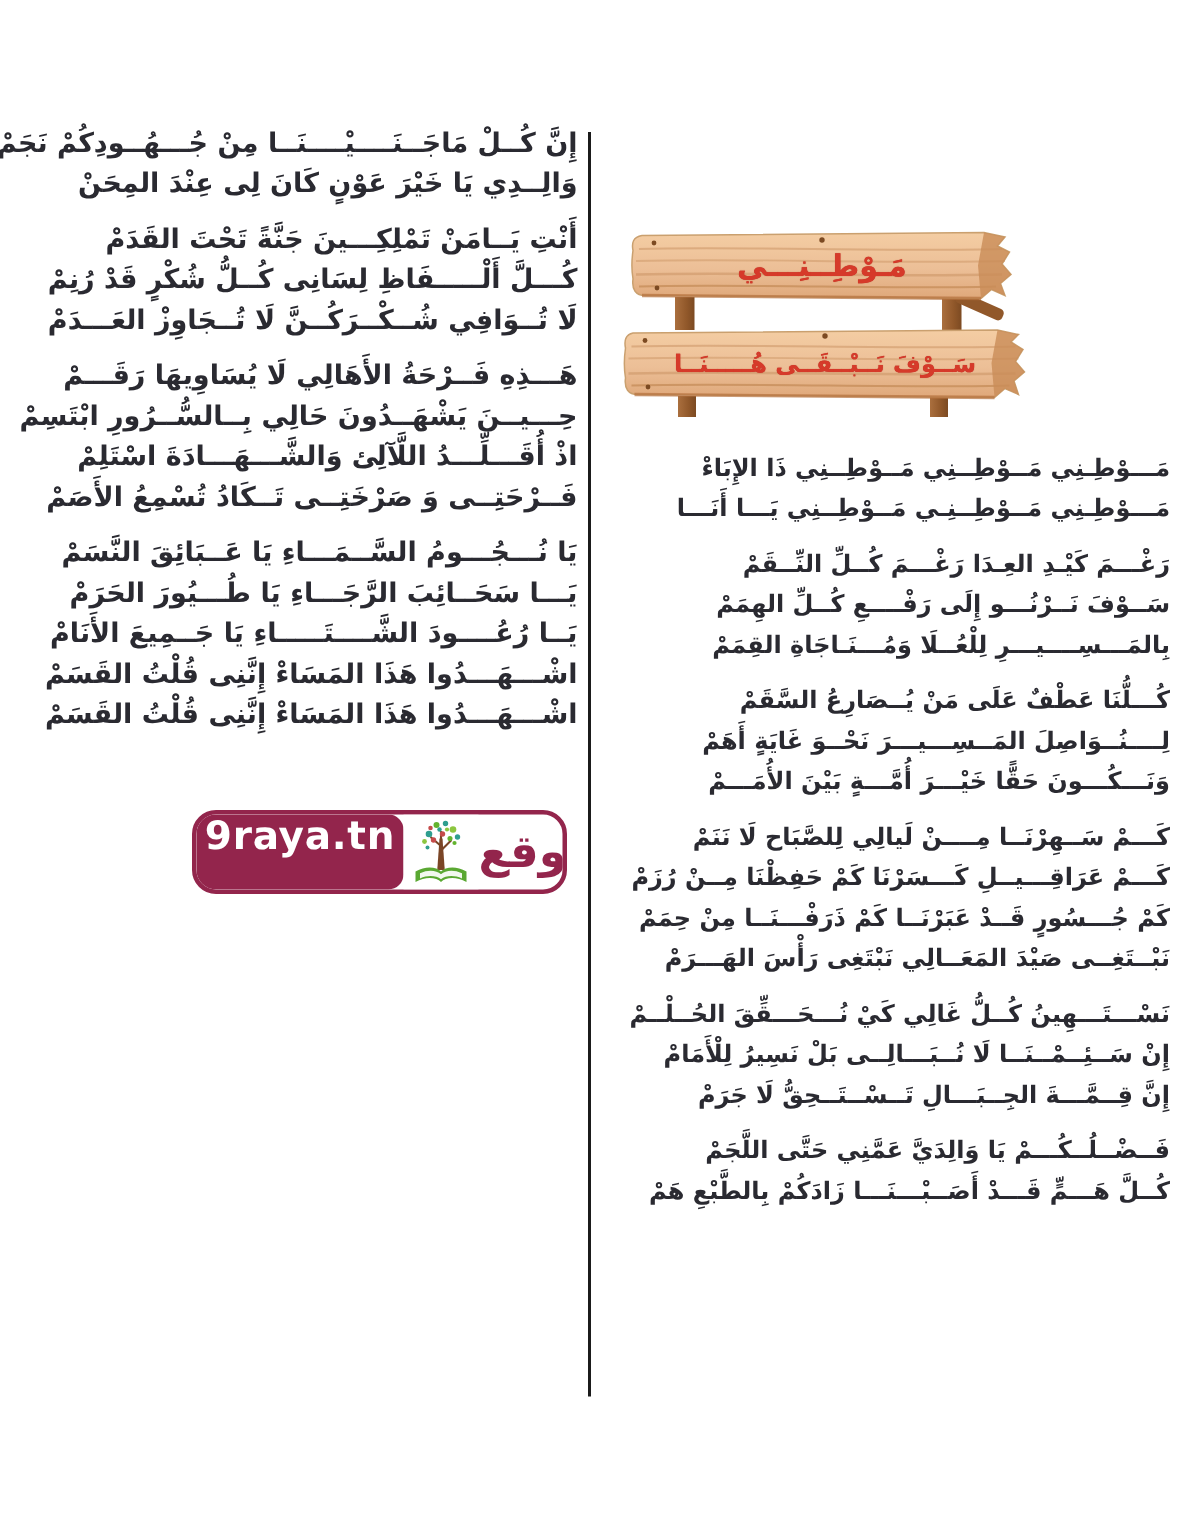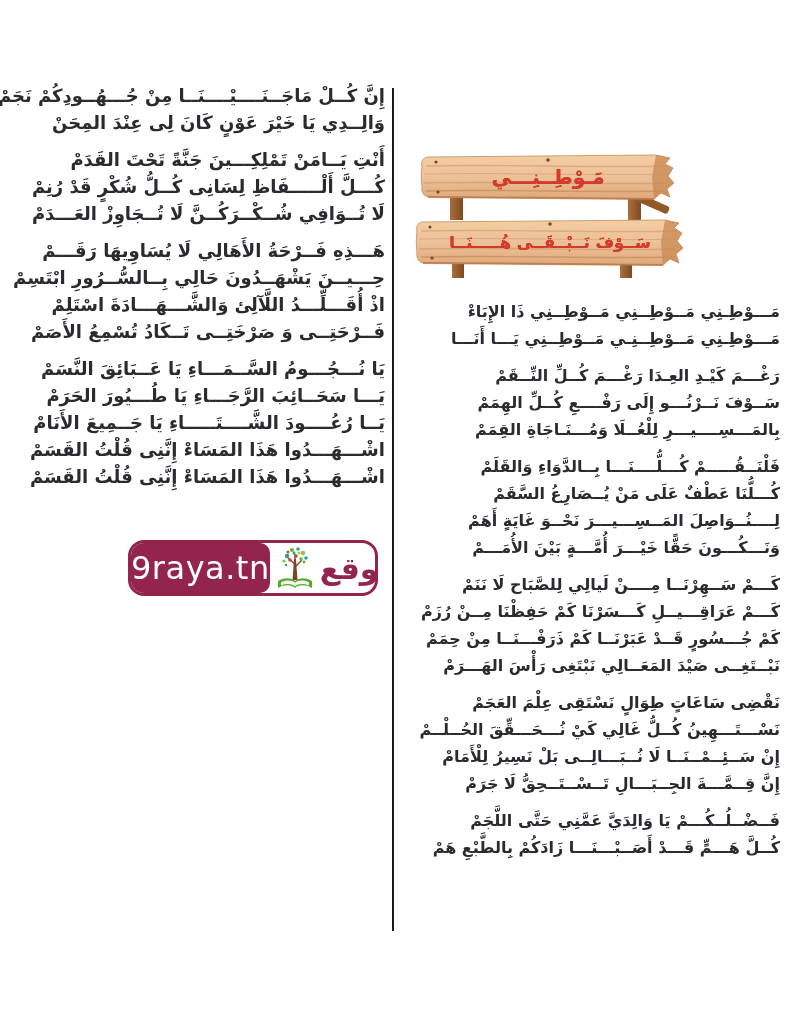--- a/index.html
+++ b/index.html
@@ -34,22 +34,22 @@
   .post-mid-left{left:46px;top:50px;width:13px;height:22px;}
   .post-mid-right{left:224px;top:50px;width:13px;height:22px;}
   .strut{position:absolute;left:232px;top:52px;width:34px;height:8px;background:#91582a;
     transform:rotate(24deg);border-radius:3px;}
   .post-stub-left{left:48px;top:116px;width:12px;height:14px;}
   .post-stub-right{left:216px;top:116px;width:12px;height:14px;}
 
   
   .logo{position:absolute;top:540px;right:9px;width:250px;height:56px;display:flex;
     border:3px solid #93254c;border-radius:16px;overflow:hidden;background:#ffffff;box-sizing:border-box;}
-  .logo-domain{flex:0 0 138px;background:#93254c;color:#ffffff;display:flex;align-items:center;
-    justify-content:center;font-weight:normal;font-size:32px;letter-spacing:0.5px;border-radius:0 10px 10px 0;}
+  .logo-domain{flex:0 0 138px;background:#93254c;color:#ffffff;display:flex;align-items:flex-start;
+    justify-content:center;font-weight:bold;font-size:26px;letter-spacing:0.5px;border-radius:0 10px 10px 0;}
   .logo-tree{flex:0 0 50px;display:flex;align-items:center;justify-content:center;background:#ffffff;}
   .logo-word{flex:1;display:flex;align-items:center;justify-content:center;color:#93254c;
     font-weight:bold;font-size:30px;direction:rtl;}
 </style>
 </head>
 <body>
 
 <div class="page">
 
   <div class="divider"></div>
@@ -172,33 +172,31 @@
       <div class="stanza">
         <div class="line">مَـــوْطِـنِي مَــوْطِــنِي مَــوْطِــنِي ذَا الإِبَاءْ</div>
         <div class="line">مَـــوْطِـنِي مَــوْطِــنِـي مَــوْطِــنِي يَـــا أَنَـــا</div>
       </div>
       <div class="stanza">
         <div class="line">رَغْـــمَ كَيْـدِ العِـدَا رَغْـــمَ كُــلِّ النِّــقَمْ</div>
         <div class="line">سَــوْفَ نَــرْنُـــو إِلَى رَفْــــعِ كُــلِّ الهِمَمْ</div>
         <div class="line">بِالمَـــسِــــيـــرِ لِلْعُــلَا وَمُـــنَـاجَاةِ القِمَمْ</div>
       </div>
       <div class="stanza">
-        <div class="line">فَلْنَــقُـــــمْ كُـــلُّــــنَـــا بِــالدَّوَاءِ وَالقَلَمْ</div>
         <div class="line">كُـــلُّنَا عَطْفٌ عَلَى مَنْ يُــصَارِعُ السَّقَمْ</div>
         <div class="line">لِــــنُــوَاصِلَ المَــسِـــيـــرَ نَحْــوَ غَايَةٍ أَهَمْ</div>
         <div class="line">وَنَـــكُـــونَ حَقًّا خَيْـــرَ أُمَّـــةٍ بَيْنَ الأُمَـــمْ</div>
       </div>
       <div class="stanza">
         <div class="line">كَـــمْ سَــهِرْنَــا مِــــنْ لَيالِي لِلصَّبَاح لَا نَنَمْ</div>
         <div class="line">كَـــمْ عَرَاقِـــيــلِ كَـــسَرْنَا كَمْ حَفِظْنَا مِــنْ رُزَمْ</div>
         <div class="line">كَمْ جُـــسُورٍ قَــدْ عَبَرْنَــا كَمْ ذَرَفْـــنَــا مِنْ حِمَمْ</div>
         <div class="line">نَبْــتَغِــى صَيْدَ المَعَــالِي نَبْتَغِى رَأْسَ الهَـــرَمْ</div>
       </div>
       <div class="stanza">
-        <div class="line">نَقْضِى سَاعَاتٍ طِوَالٍ نَسْتَقِى عِلْمَ العَجَمْ</div>
         <div class="line">نَسْـــتَـــهِينُ كُــلُّ غَالِي كَيْ نُـــحَـــقِّقَ الحُــلْــمْ</div>
         <div class="line">إِنْ سَــئِــمْــنَــا لَا نُــبَـــالِــى بَلْ نَسِيرُ لِلْأَمَامْ</div>
         <div class="line">إِنَّ قِــمَّـــةَ الجِــبَـــالِ تَــسْــتَــحِقُّ لَا جَرَمْ</div>
       </div>
       <div class="stanza">
         <div class="line">فَــضْــلُــكُـــمْ يَا وَالِدَيَّ عَمَّنِي حَتَّى اللَّجَمْ</div>
         <div class="line">كُــلَّ هَـــمٍّ قَـــدْ أَصَــبْـــنَـــا زَادَكُمْ بِالطَّبْعِ هَمْ</div>
       </div>
     </div>
   </div>

